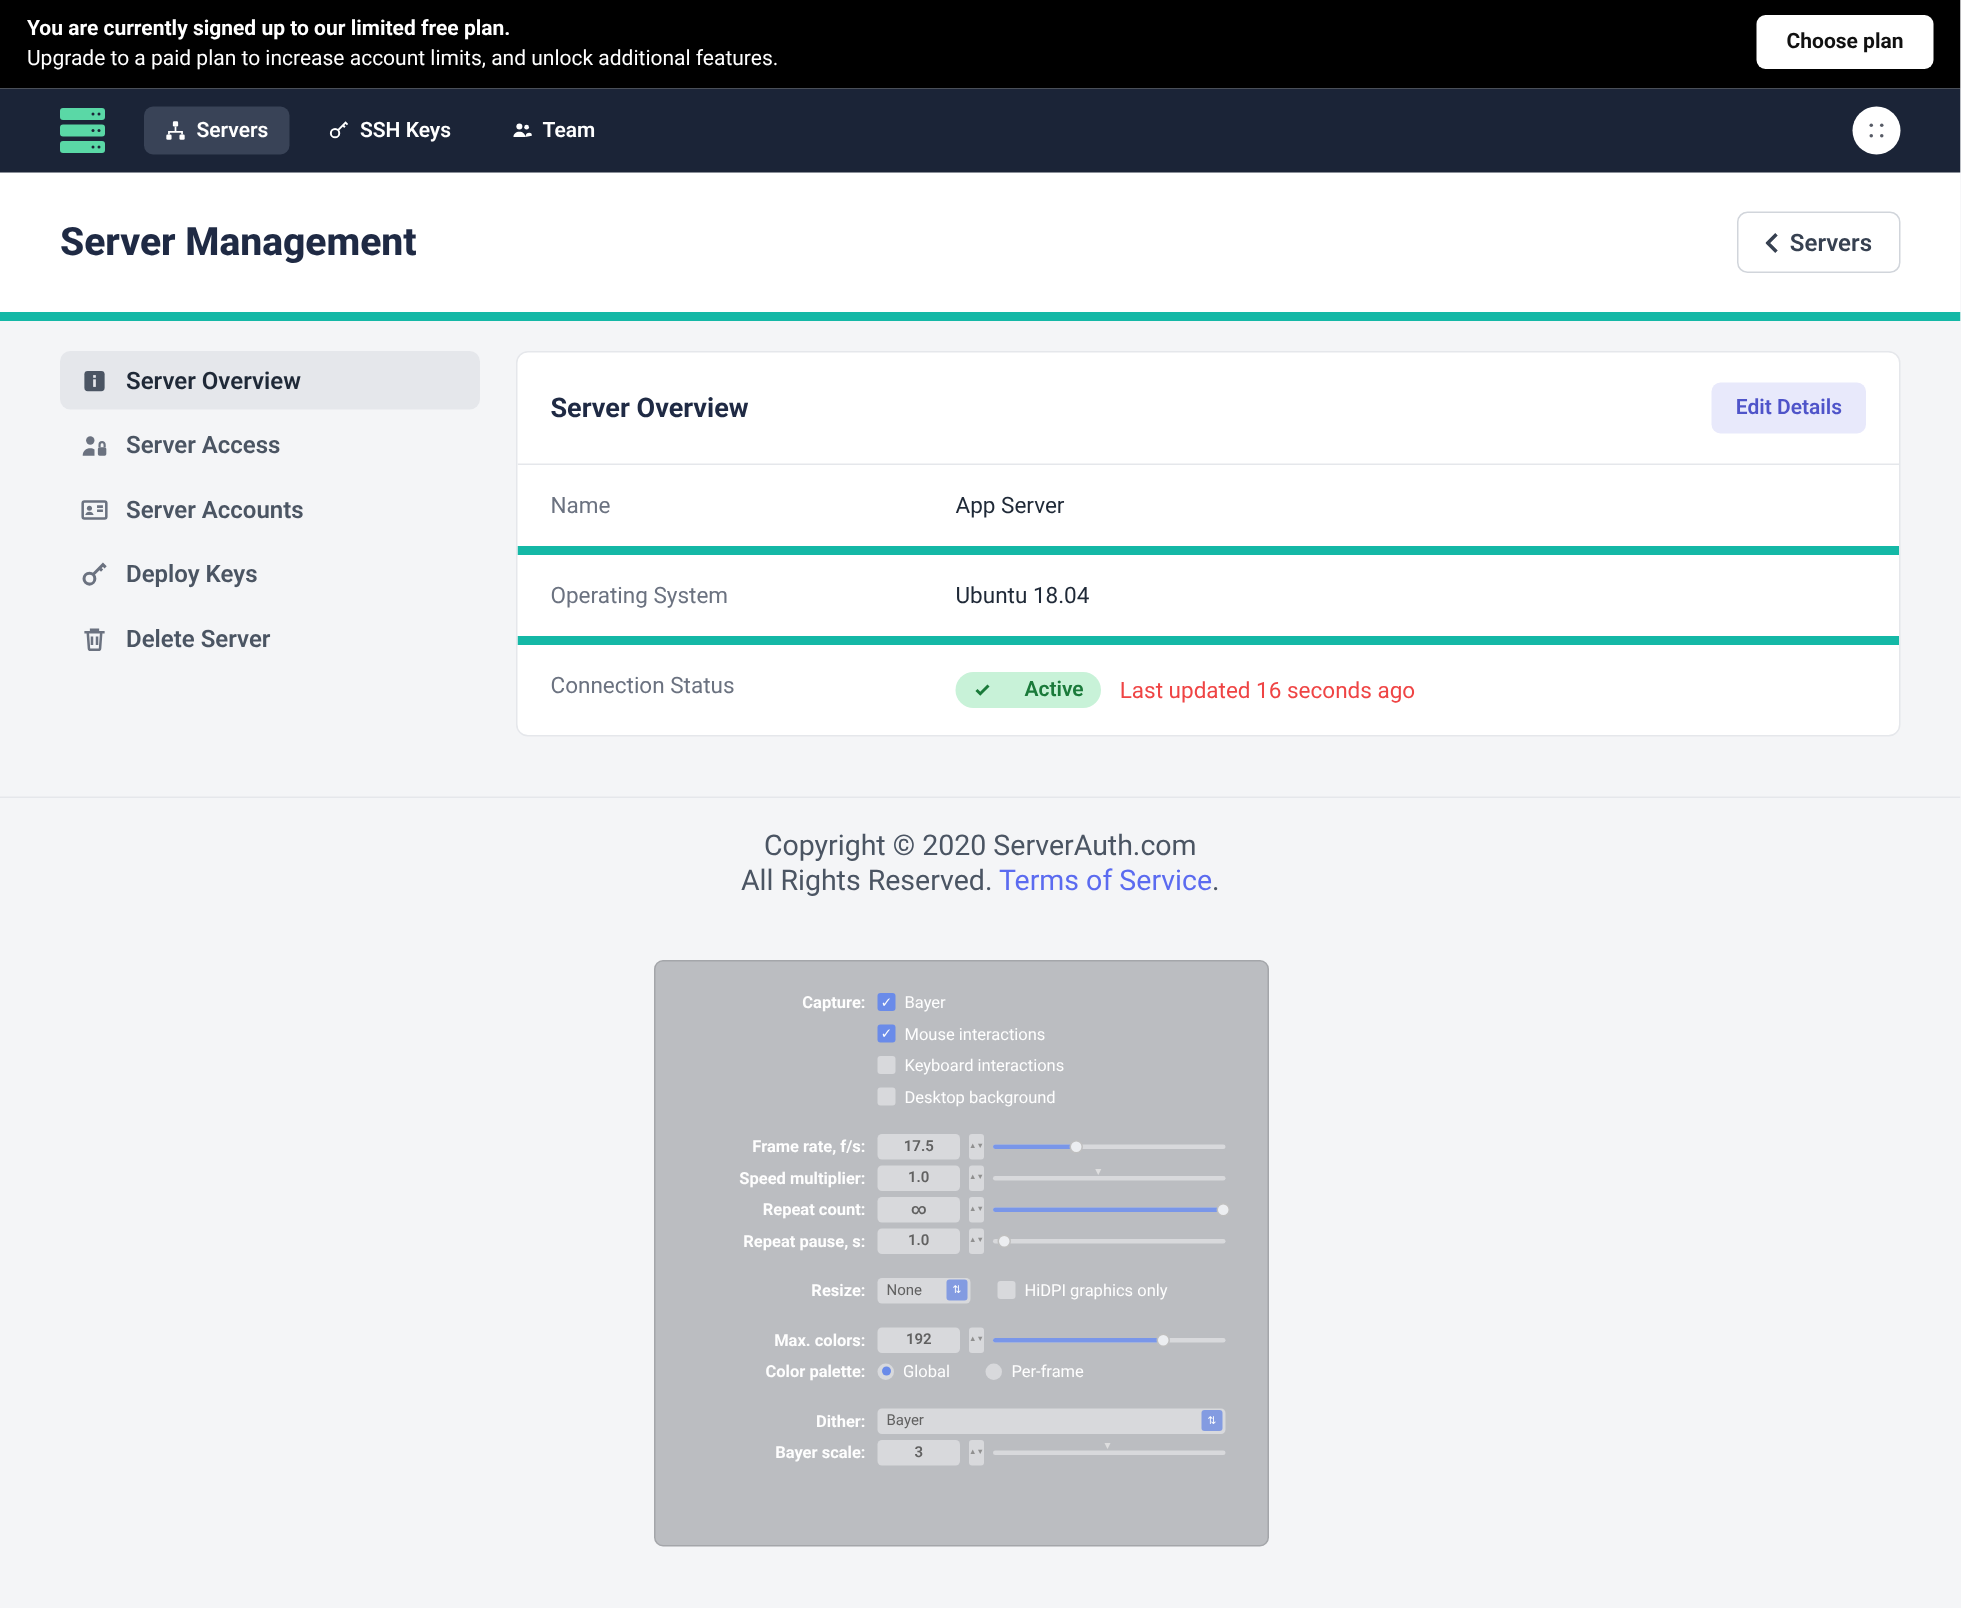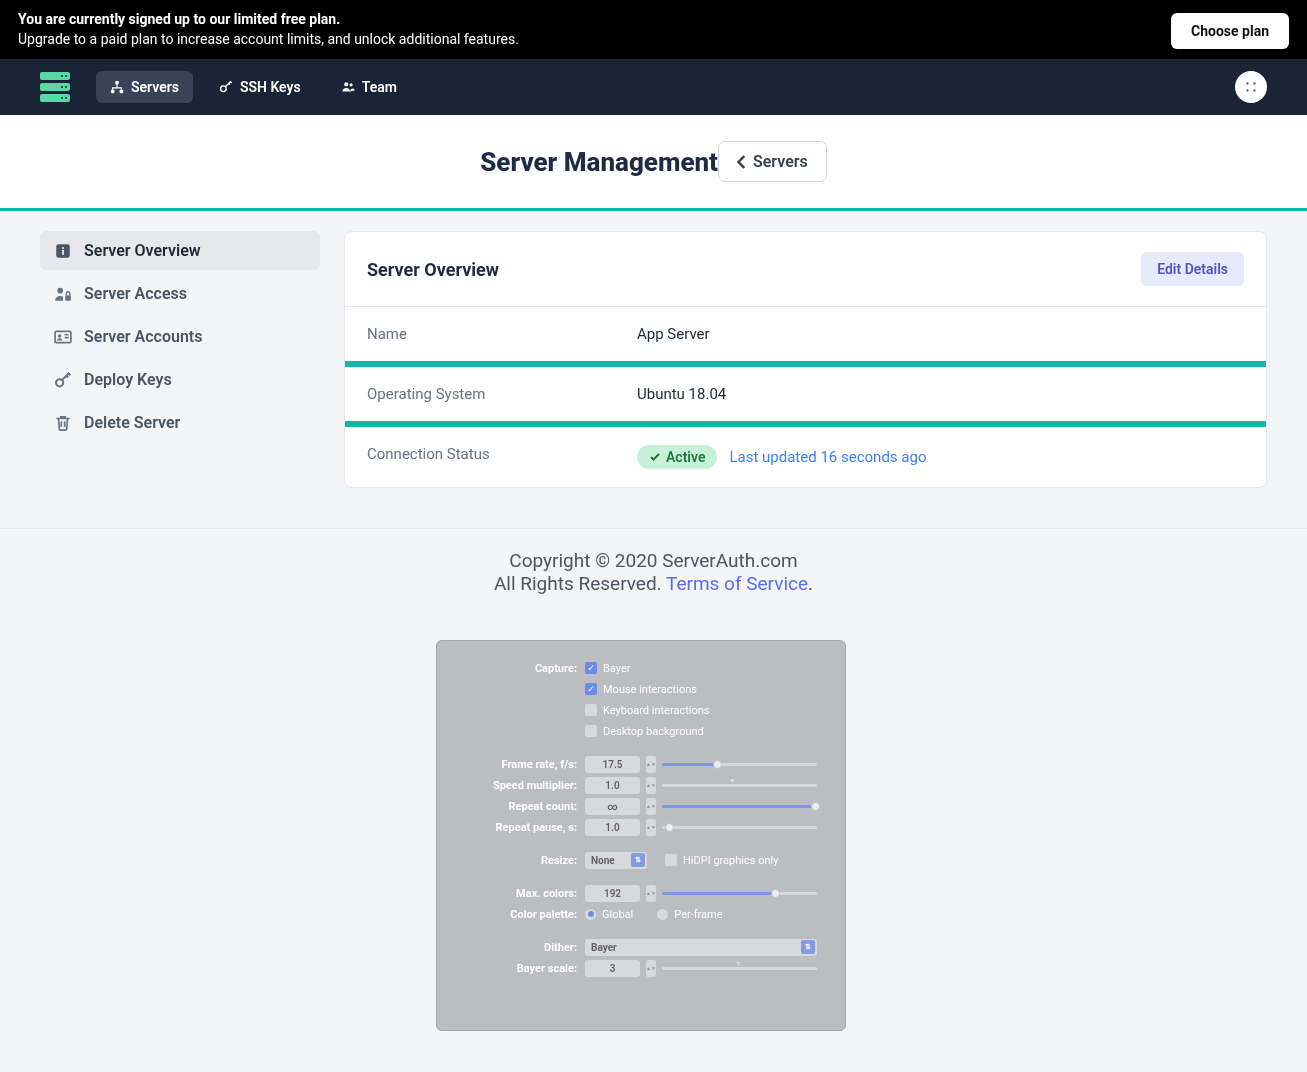--- a/index.html
+++ b/index.html
@@ -1,64 +1,64 @@
 <!DOCTYPE html>
 <html><head>
 <meta charset="utf-8">
 <style>
 *{box-sizing:border-box;margin:0;padding:0;font-family:-apple-system,BlinkMacSystemFont,"Segoe UI",Roboto,sans-serif}
 body{background:#f4f5f7;color:#1f2937;width:1307px;height:1072px;overflow:hidden;position:relative}
-.banner{background:#000;color:#fff;display:flex;justify-content:space-between;align-items:flex-end;padding:10px 18px}
+.banner{background:#000;color:#fff;display:flex;justify-content:space-between;align-items:flex-start;padding:10px 18px}
 .banner-text{font-size:14px;line-height:1.4}
 .banner-text .b1{font-weight:700}
 .banner-btn{background:#fff;color:#111;border:none;border-radius:6px;padding:10px 20px;font-weight:700;font-size:14px;cursor:pointer}
 .topnav{background:#1b2437;display:flex;align-items:center;padding:12px 40px;gap:12px;position:relative}
 .logo{display:flex;flex-direction:column;gap:3px;margin-right:14px}
 .logo span{display:block;width:30px;height:8px;background:#5ad8a6;border-radius:2px;position:relative}
 .logo span::after{content:"";position:absolute;right:3px;top:3px;width:2px;height:2px;background:#1b2437;border-radius:50%;box-shadow:-4px 0 #1b2437}
 .nav-item{display:flex;align-items:center;gap:7px;color:#fff;font-size:14px;font-weight:600;padding:8px 14px;border-radius:6px;cursor:pointer}
 .nav-item.active{background:#394357}
 .nav-ico{width:14px;height:14px}
 .avatar{position:absolute;right:40px;top:50%;transform:translateY(-50%);width:32px;height:32px;background:#fff;border-radius:50%;display:flex;align-items:center;justify-content:center;cursor:pointer}
 .avatar svg{width:14px;height:14px}
-.pagehead{background:#fff;border-bottom:3px solid #14b8a6;display:flex;justify-content:center;align-items:center;padding:26px 40px}
+.pagehead{background:#fff;border-bottom:6px solid #14b8a6;display:flex;justify-content:space-between;align-items:center;padding:26px 40px}
 .pagehead h1{font-size:26px;font-weight:800;color:#1f2a44}
 .back-btn{display:flex;align-items:center;gap:6px;border:1px solid #d1d5db;background:#fff;padding:10px 18px;border-radius:7px;font-size:16px;font-weight:600;color:#374151;cursor:pointer}
 .content{display:flex;gap:24px;padding:20px 40px}
 .sidenav{width:280px;display:flex;flex-direction:column;gap:4px}
 .side-item{display:flex;align-items:center;gap:12px;padding:10px 14px;border-radius:7px;color:#4b5563;font-size:16px;font-weight:600;cursor:pointer}
 .side-item.active{background:#e5e7eb;color:#1f2937}
 .side-ico{width:18px;height:18px;flex-shrink:0}
 .panel{flex:1;background:#fff;border:1px solid #e5e7eb;border-radius:8px;overflow:hidden}
 .panel-head{display:flex;justify-content:space-between;align-items:center;padding:20px 22px;border-bottom:1px solid #e5e7eb}
 .panel-head h2{font-size:18px;font-weight:700;color:#1f2a44}
 .edit-btn{background:#e8e9fb;color:#4f54c9;border:none;border-radius:6px;padding:9px 16px;font-size:14px;font-weight:600;cursor:pointer}
 .row{display:flex;padding:18px 22px;border-bottom:6px solid #14b8a6}
 .row:last-child{border-bottom:none}
 .row .lbl{width:270px;color:#6b7280;font-size:15px}
 .row .val{color:#1f2937;font-size:15px;display:flex;align-items:center;gap:12px}
-.badge{background:#c8f2d8;color:#1a7a3a;padding:4px 12px;border-radius:999px;font-weight:600;font-size:14px;display:flex;align-items:center;gap:5px}
-.upd{color:#3b82f6;font-size:15px}
+.badge{background:#c8f2d8;color:#1a7a3a;padding:4px 12px;border-radius:999px;font-weight:600;font-size:14px;display:flex;align-items:center;gap:22px}
+.upd{color:#ef4444;font-size:15px}
 .footer{text-align:center;margin-top:20px;padding:20px;color:#4b5563;font-size:19px;border-top:1px solid #e5e7eb}
 .footer a{color:#5b6bf0;text-decoration:none}
 
 
 .ghost{position:absolute;left:436px;top:640px;width:410px;background:#b7b9bd;border:1px solid #9ea0a4;border-radius:6px;padding:18px 28px 50px 28px;font-size:11px;color:#fff;opacity:.92}
 .grow{display:flex;align-items:center;margin-bottom:3px;height:18px}
 .glabel{width:120px;text-align:right;font-weight:700;font-size:11px;color:#fff;padding-right:8px}
 .gfield{display:flex;align-items:center;gap:6px;flex:1}
 .gcheck{width:12px;height:12px;background:#d6d7da;border-radius:2px;flex-shrink:0;display:flex;align-items:center;justify-content:center;font-size:9px;color:#4b72d6}
 .gcheck.on{background:#5f83e8;color:#fff}
 .gnum{width:55px;height:17px;background:#d6d7da;border-radius:3px;font-size:10px;color:#555;display:flex;align-items:center;justify-content:center;font-weight:600}
 .gstep{width:10px;height:17px;background:#d6d7da;border-radius:2px;display:flex;flex-direction:column;justify-content:center;align-items:center;font-size:5px;color:#888;line-height:1}
 .gslider{flex:1;height:3px;background:#d6d7da;border-radius:2px;position:relative}
 .gslider .fill{position:absolute;left:0;top:0;height:100%;background:#6f8fe8;border-radius:2px}
 .gslider .knob{position:absolute;top:-3px;width:9px;height:9px;background:#eceef1;border-radius:50%;border:1px solid #bbb}
 .gmark{position:absolute;top:-8px;font-size:8px;color:#ddd}
-.gsel{height:17px;background:#d6d7da;border-radius:3px;font-size:10px;color:#555;display:flex;align-items:center;padding:0 6px;justify-content:space-between;font-weight:700}
+.gsel{height:17px;background:#d6d7da;border-radius:3px;font-size:10px;color:#555;display:flex;align-items:center;padding:0 6px;justify-content:space-between;font-weight:400}
 .gsel .chv{background:#7a94e0;width:14px;height:14px;border-radius:2px;margin-right:-4px;display:flex;align-items:center;justify-content:center;color:#fff;font-size:7px}
 .gradio{width:11px;height:11px;border-radius:50%;background:#d6d7da;flex-shrink:0;display:flex;align-items:center;justify-content:center}
 .gradio.on::after{content:"";width:6px;height:6px;background:#5f83e8;border-radius:50%}
 .spacer{height:12px}
 </style>
 </head>
 <body>
 
 <div class="banner">
   <div class="banner-text">

